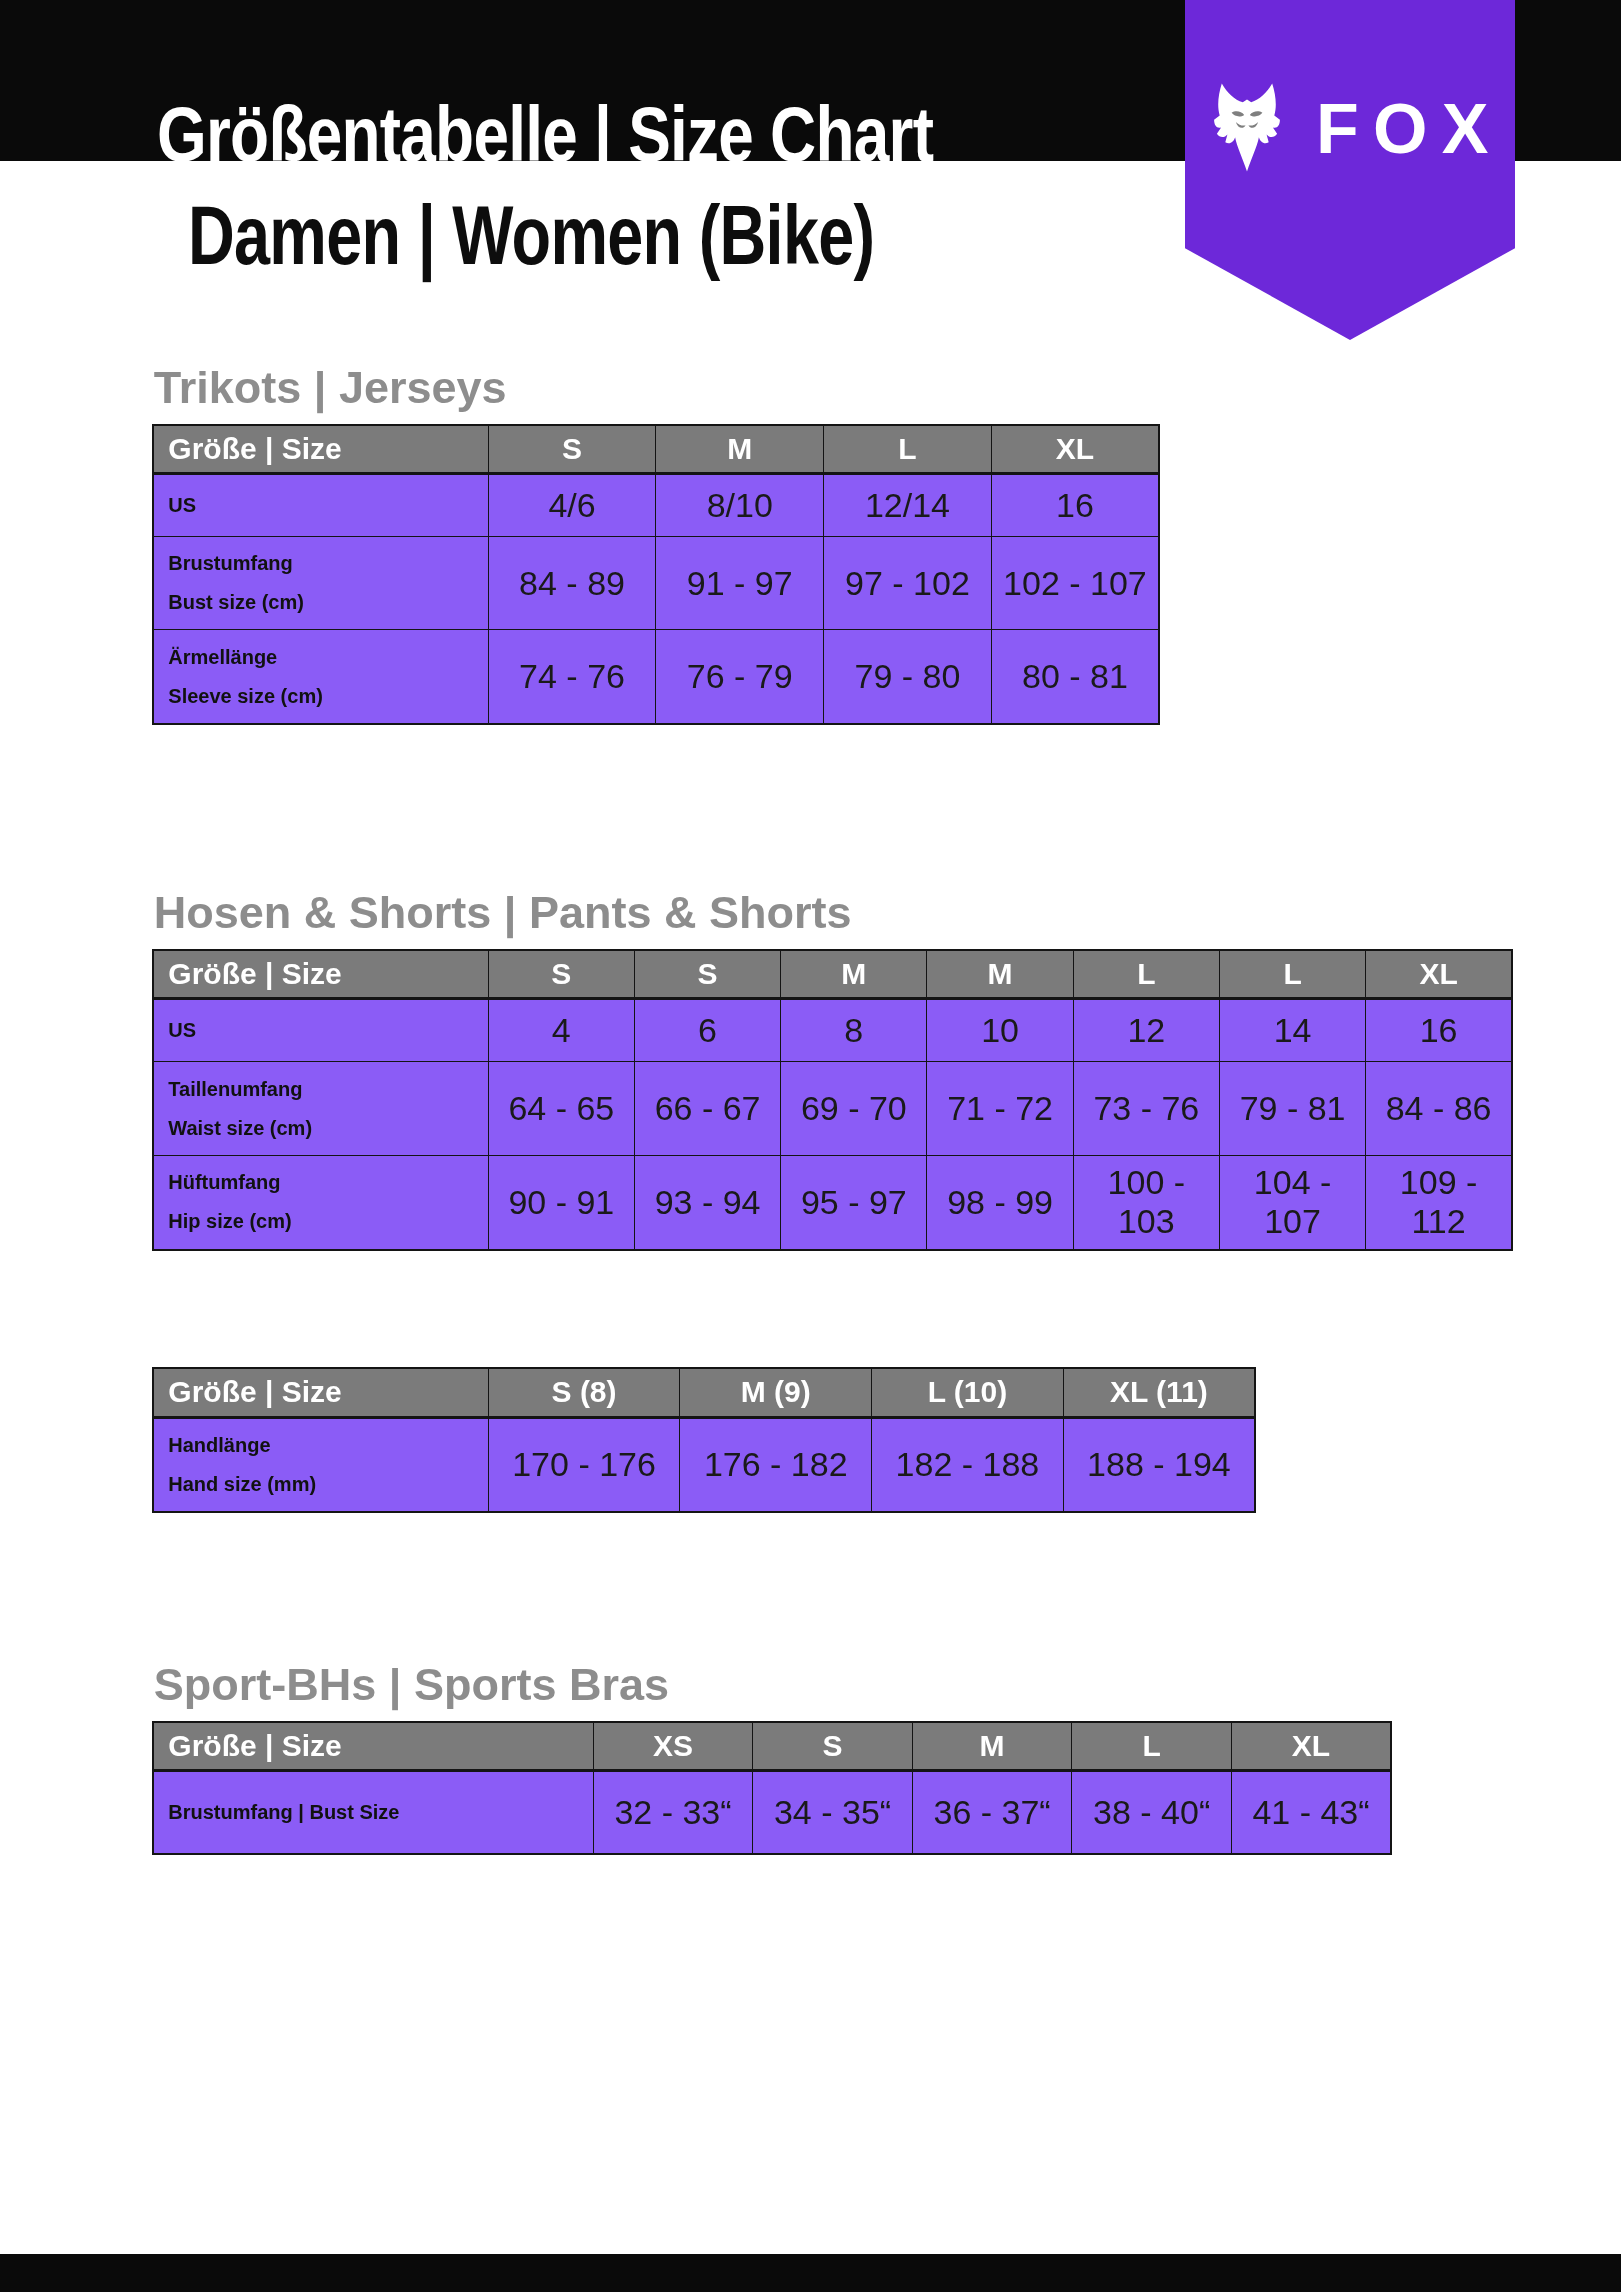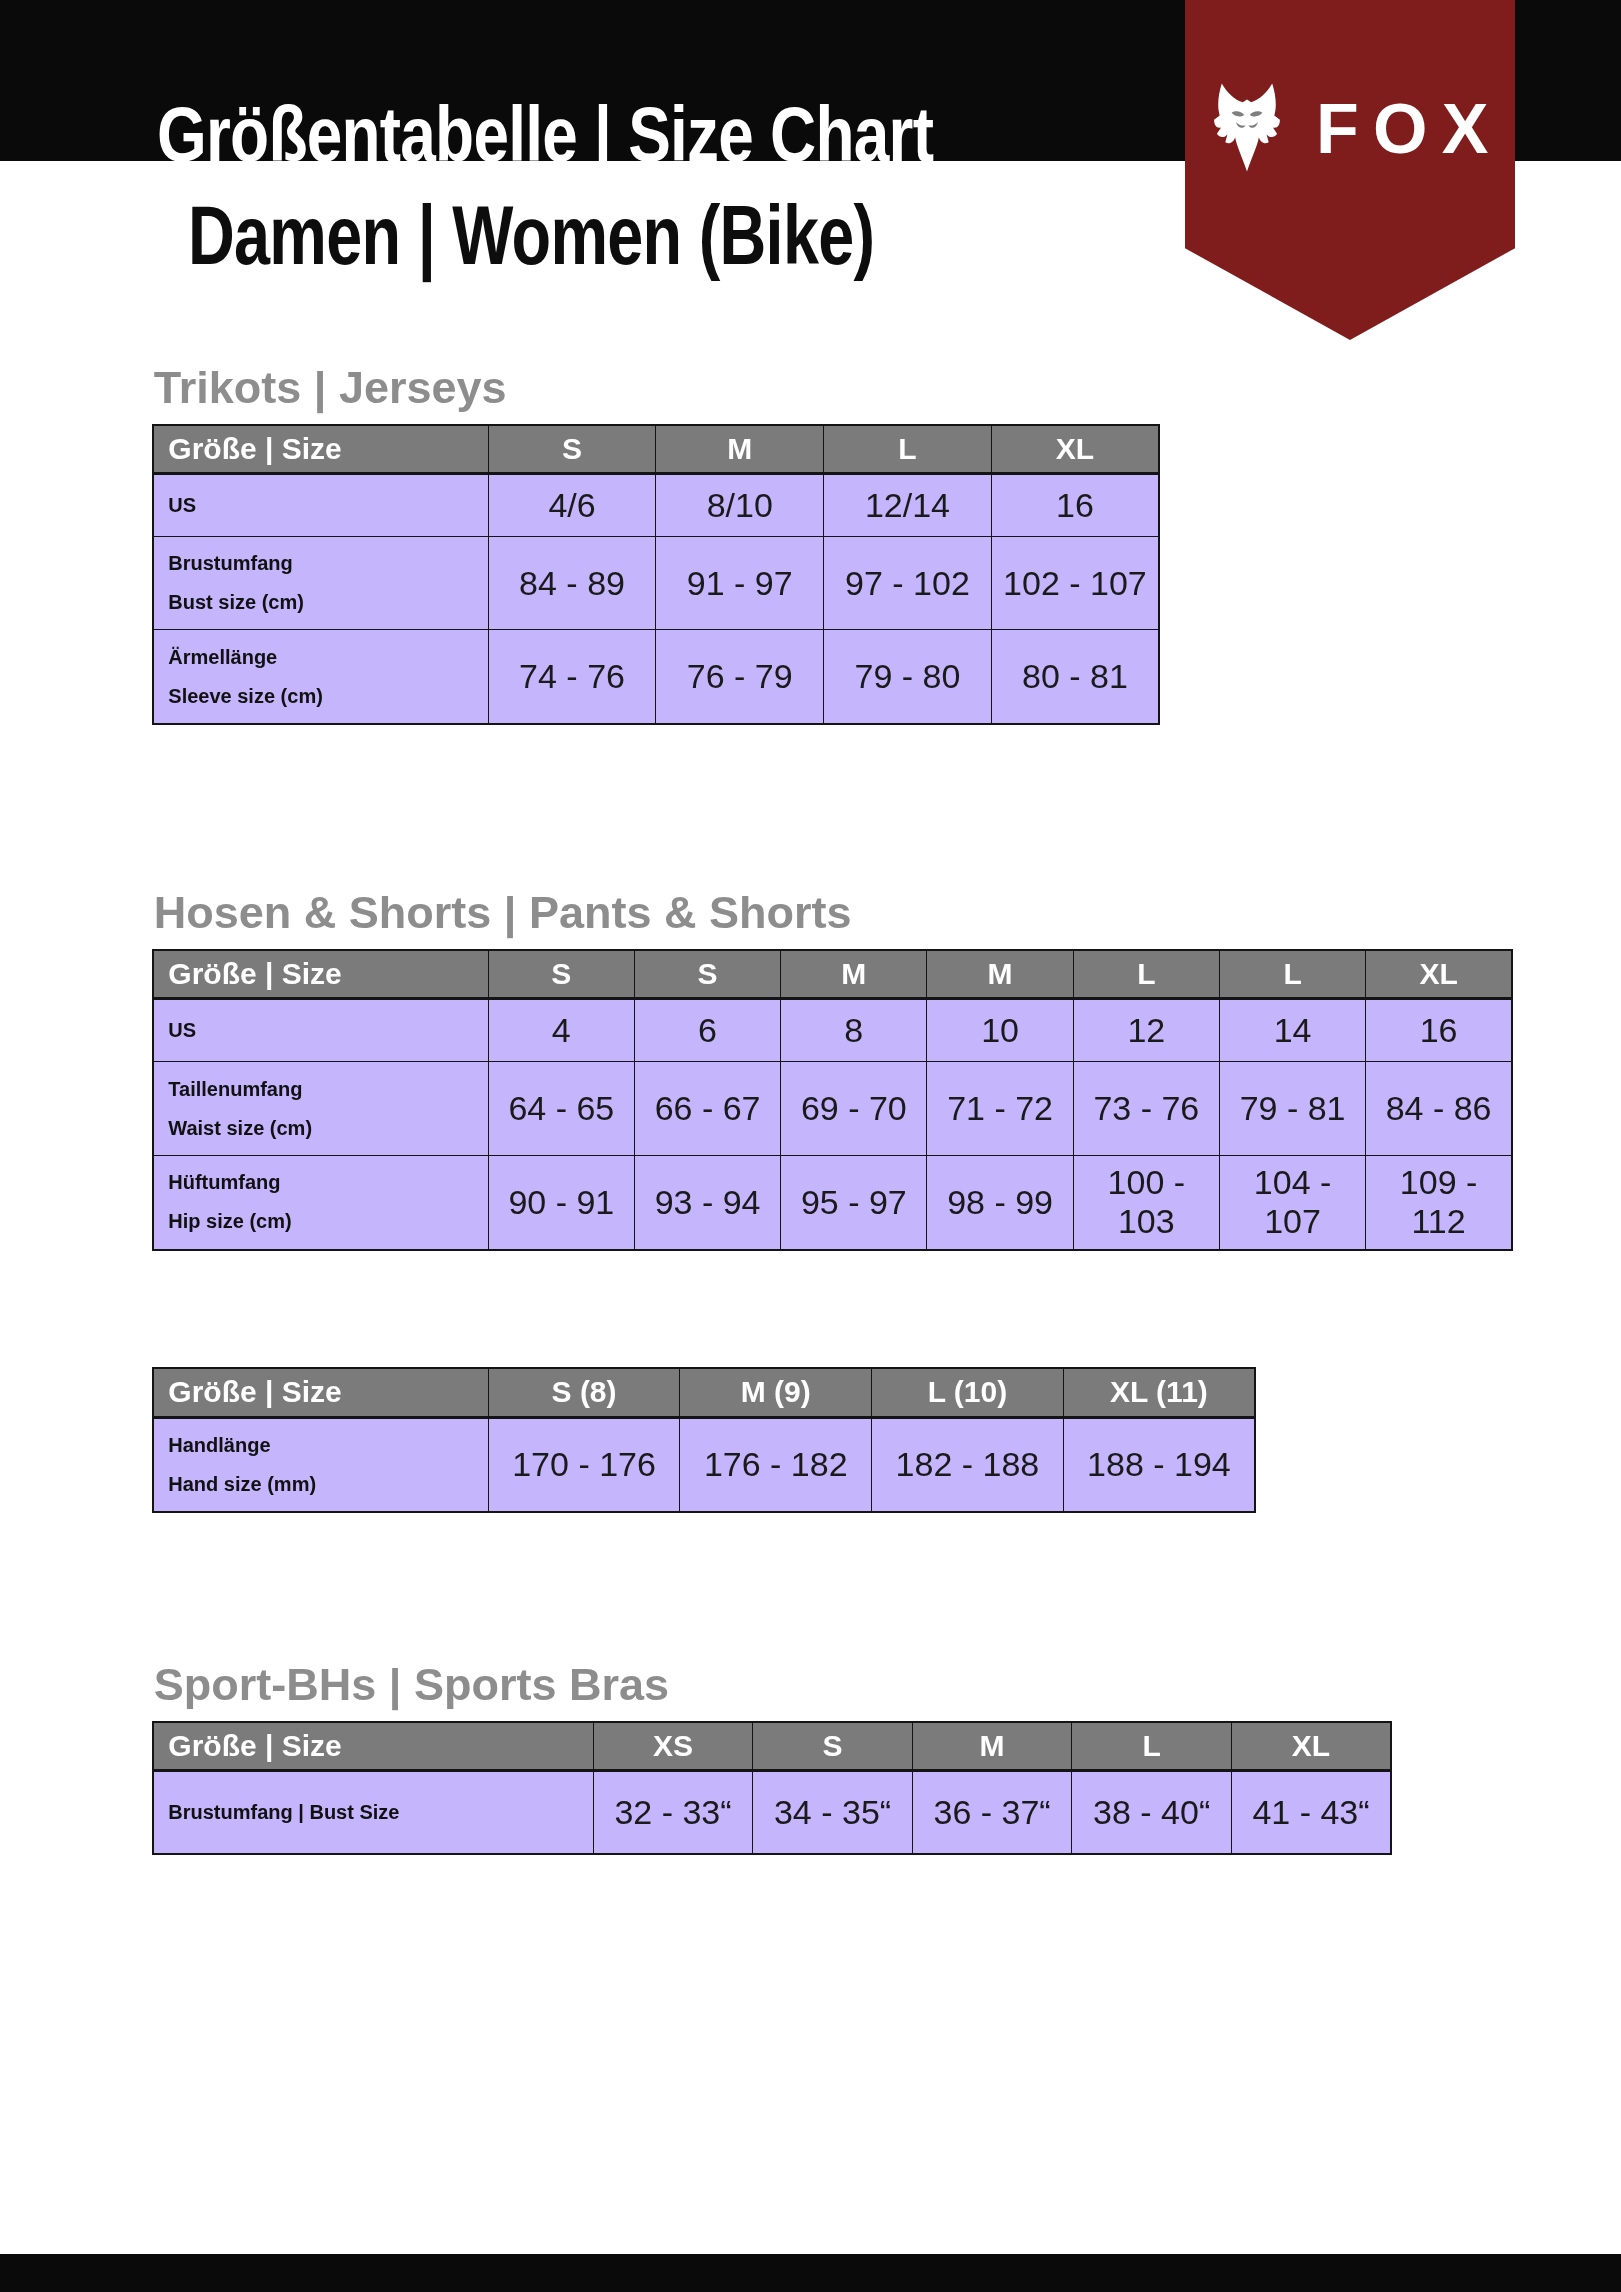--- a/index.html
+++ b/index.html
@@ -14,40 +14,40 @@
     font-size:77px;line-height:1;font-weight:bold;color:#ffffff;
     white-space:nowrap;transform:scaleX(.83);transform-origin:left top;letter-spacing:-0.9px;
   }
   .page-subtitle{
     position:absolute;left:188px;top:194px;margin:0;
     font-size:83px;line-height:1;font-weight:bold;color:#0d0d0d;
     white-space:nowrap;transform:scaleX(.78);transform-origin:left top;letter-spacing:-0.9px;
   }
   
   .brand-ribbon{
-    position:absolute;left:1185px;top:0;width:330px;height:340px;background:#7f1d1d;
+    position:absolute;left:1185px;top:0;width:330px;height:340px;background:#6d28d9;
     clip-path:polygon(0 0,100% 0,100% 73%,50% 100%,0 73%);
   }
   .fox-head{position:absolute;left:27px;top:81px;width:70px;height:93px;}
   .fox-wordmark{
     position:absolute;left:131px;top:94px;margin:0;
     font-size:70px;line-height:1;font-weight:bold;color:#ffffff;letter-spacing:14.3px;white-space:nowrap;
   }
   
   .doc-section{position:absolute;left:152px;}
   .sec-0{top:365px;}
   .sec-1{top:890px;}
   .sec-2{top:1367px;}
   .sec-3{top:1662px;}
   .section-title{
     margin:0 0 12.5px 1.8px;font-size:45px;line-height:46px;font-weight:bold;color:#8d8d8d;
     white-space:nowrap;letter-spacing:0;
   }
   
-  table.size-table{border-collapse:collapse;table-layout:fixed;background:#c4b5fd;}
+  table.size-table{border-collapse:collapse;table-layout:fixed;background:#8b5cf6;}
   .sec-0 table.size-table{width:1008px;}
   .sec-1 table.size-table{width:1361px;}
   .sec-2 table.size-table{width:1104px;}
   .sec-3 table.size-table{width:1240px;}
   table.size-table{border:2.7px solid #141414;}
   table.size-table th, table.size-table td{border:1.8px solid #141414;vertical-align:middle;}
   table.size-table thead th{
     background:#7b7b7b;color:#ffffff;font-weight:bold;font-size:30px;
     border-bottom-width:3.6px;text-align:center;padding:0 5.4px;
   }

